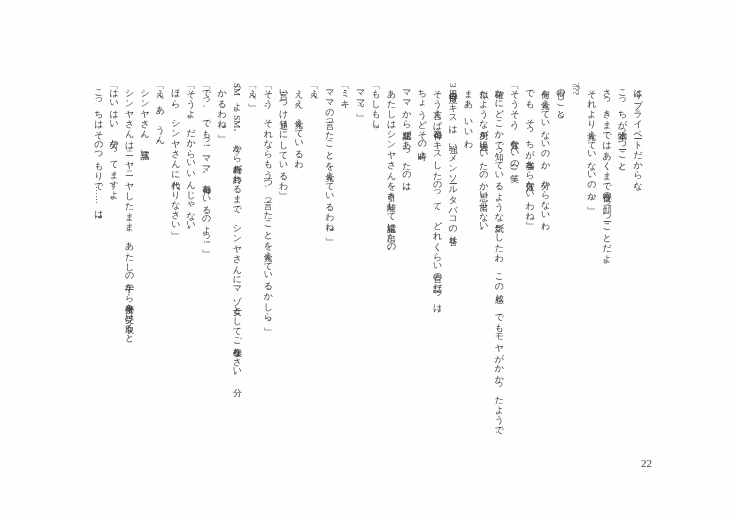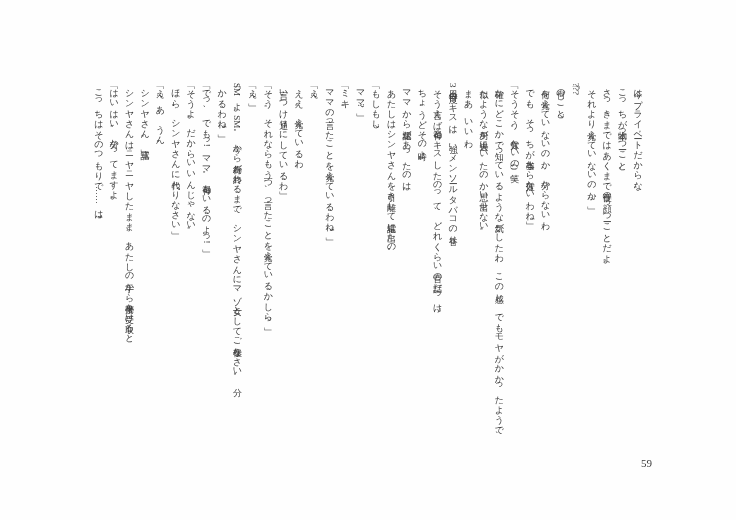--- a/index.html
+++ b/index.html
@@ -84,16 +84,16 @@
       <p class="vline">「でっ、でもっ! ママ。伸司もいるのよっ!」</p>
       <p class="vline">「そうよ。だからいいんじゃない。</p>
       <p class="vline">ほら。シンヤさんに代わりなさい」</p>
       <p class="vline">「え? あ、うん。</p>
       <p class="vline">シンヤさん。電話」</p>
       <p class="vline">シンヤさんはニヤニヤしたまま、あたしの手から携帯を受け取ると</p>
       <p class="vline">「はいはい。分かってますよ。</p>
       <p class="vline">こっちはそのつもりで……は?</p>
     </div>
 
-    <div class="page-number">59</div>
+    <div class="page-number">22</div>
 
   </div>
 </div>
 
 </body></html>

